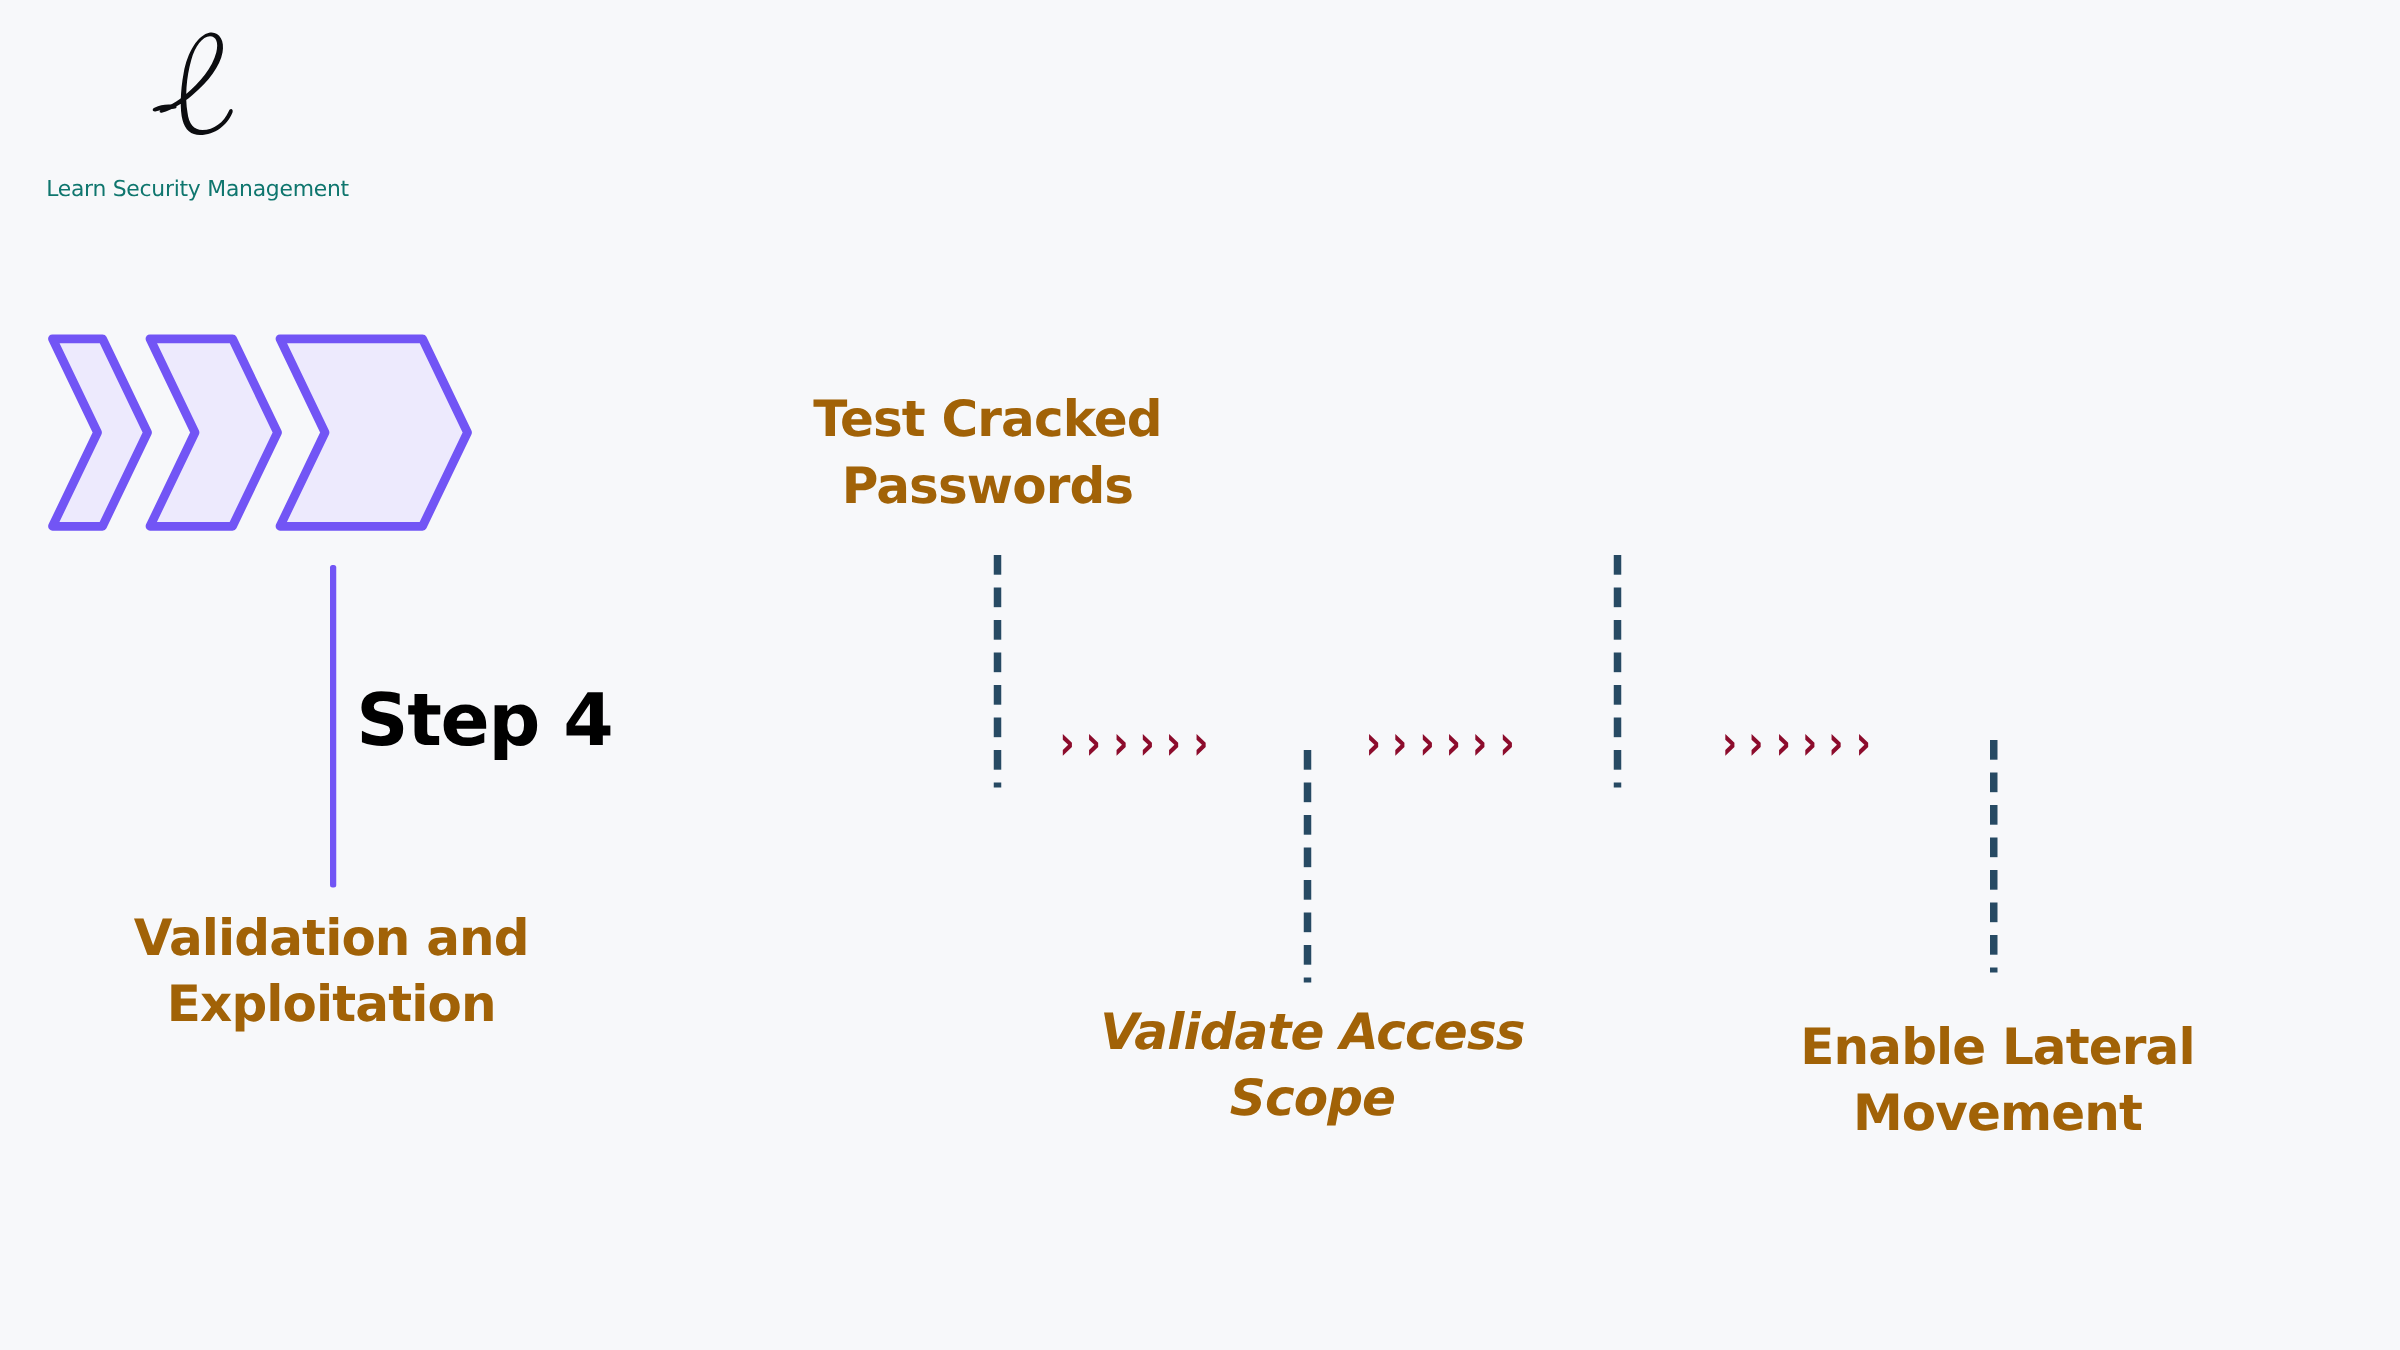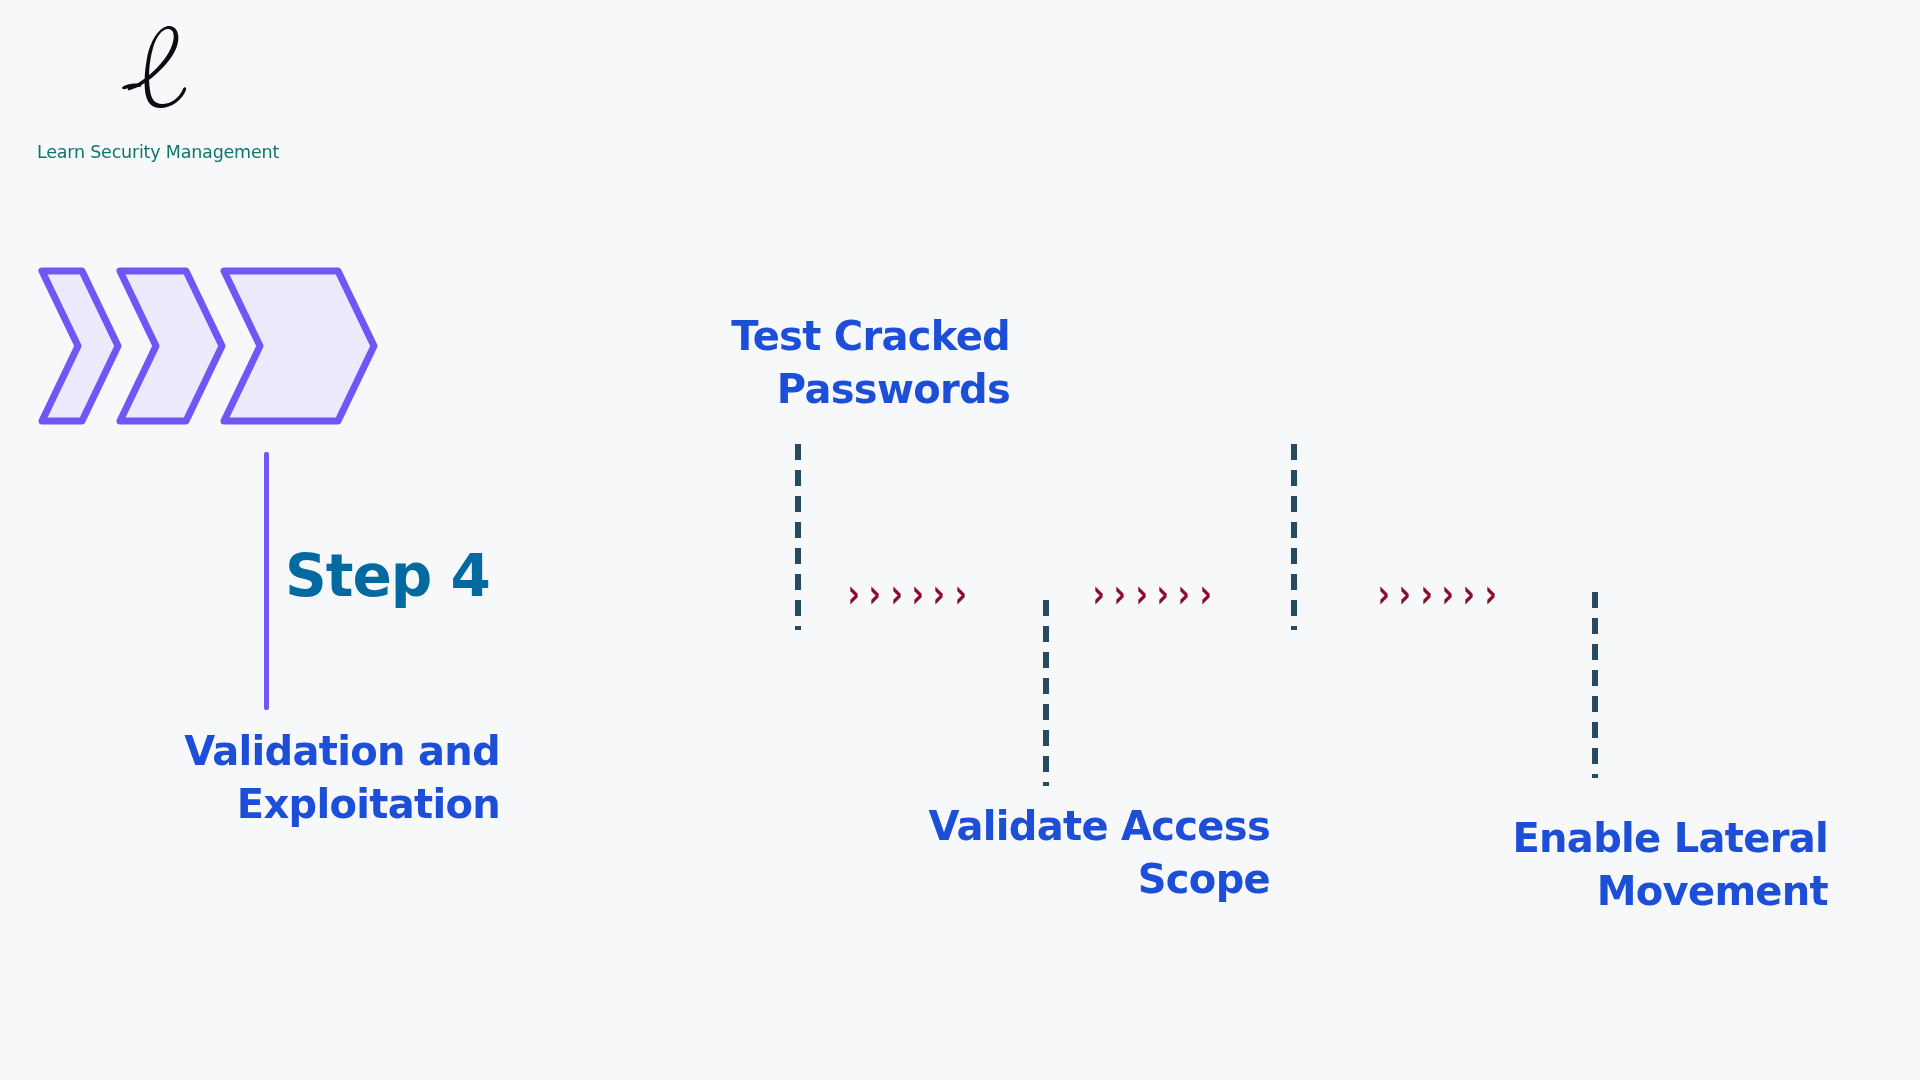--- a/index.html
+++ b/index.html
@@ -58,29 +58,29 @@
     display:flex; align-items:center; gap:4px;
     color:#8c0c2c;
     font-family:"DejaVu Sans", sans-serif;
     font-size:42px; font-weight:700; line-height:1;
     user-select:none;
   }
   .arrow-run span { display:block; transform:scaleX(0.72) scaleY(0.92); }
 
   
   .node-label {
-    position:absolute; text-align:right;
-    color:#1d4ed8;
+    position:absolute; text-align:center;
+    color:#a16207;
     font-family:"DejaVu Sans","Liberation Sans", sans-serif;
     font-weight:700; font-size:40px; line-height:1.33;
     letter-spacing:-0.7px;
   }
   #step-badge {
     position:absolute;
-    color:#0369a1;
+    color:#000000;
     font-family:"DejaVu Sans","Liberation Sans", sans-serif;
     font-weight:700; font-size:58px; line-height:1;
     letter-spacing:-1px; white-space:nowrap;
   }
 </style>
 </head>
 <body>
 
 <div id="canvas">
 
@@ -122,21 +122,21 @@
     <div>Exploitation</div>
   </div>
 
   <div class="node-label" style="left:570px; top:310px; width:440px;">
     <div>Test Cracked</div>
     <div>Passwords</div>
   </div>
   <div class="vline-dashed" style="left:795px; top:444px; height:186px;"></div>
 
   <div class="vline-dashed" style="left:1043px; top:600px; height:186px;"></div>
-  <div class="node-label" style="left:830px; top:800px; width:440px;">
+  <div class="node-label" style="left:830px; top:800px; width:440px;font-style:italic;">
     <div>Validate Access</div>
     <div>Scope</div>
   </div>
 
   <div class="vline-dashed" style="left:1291px; top:444px; height:186px;"></div>
 
   <div class="vline-dashed" style="left:1592px; top:592px; height:186px;"></div>
   <div class="node-label" style="left:1368px; top:812px; width:460px;">
     <div>Enable Lateral</div>
     <div>Movement</div>

